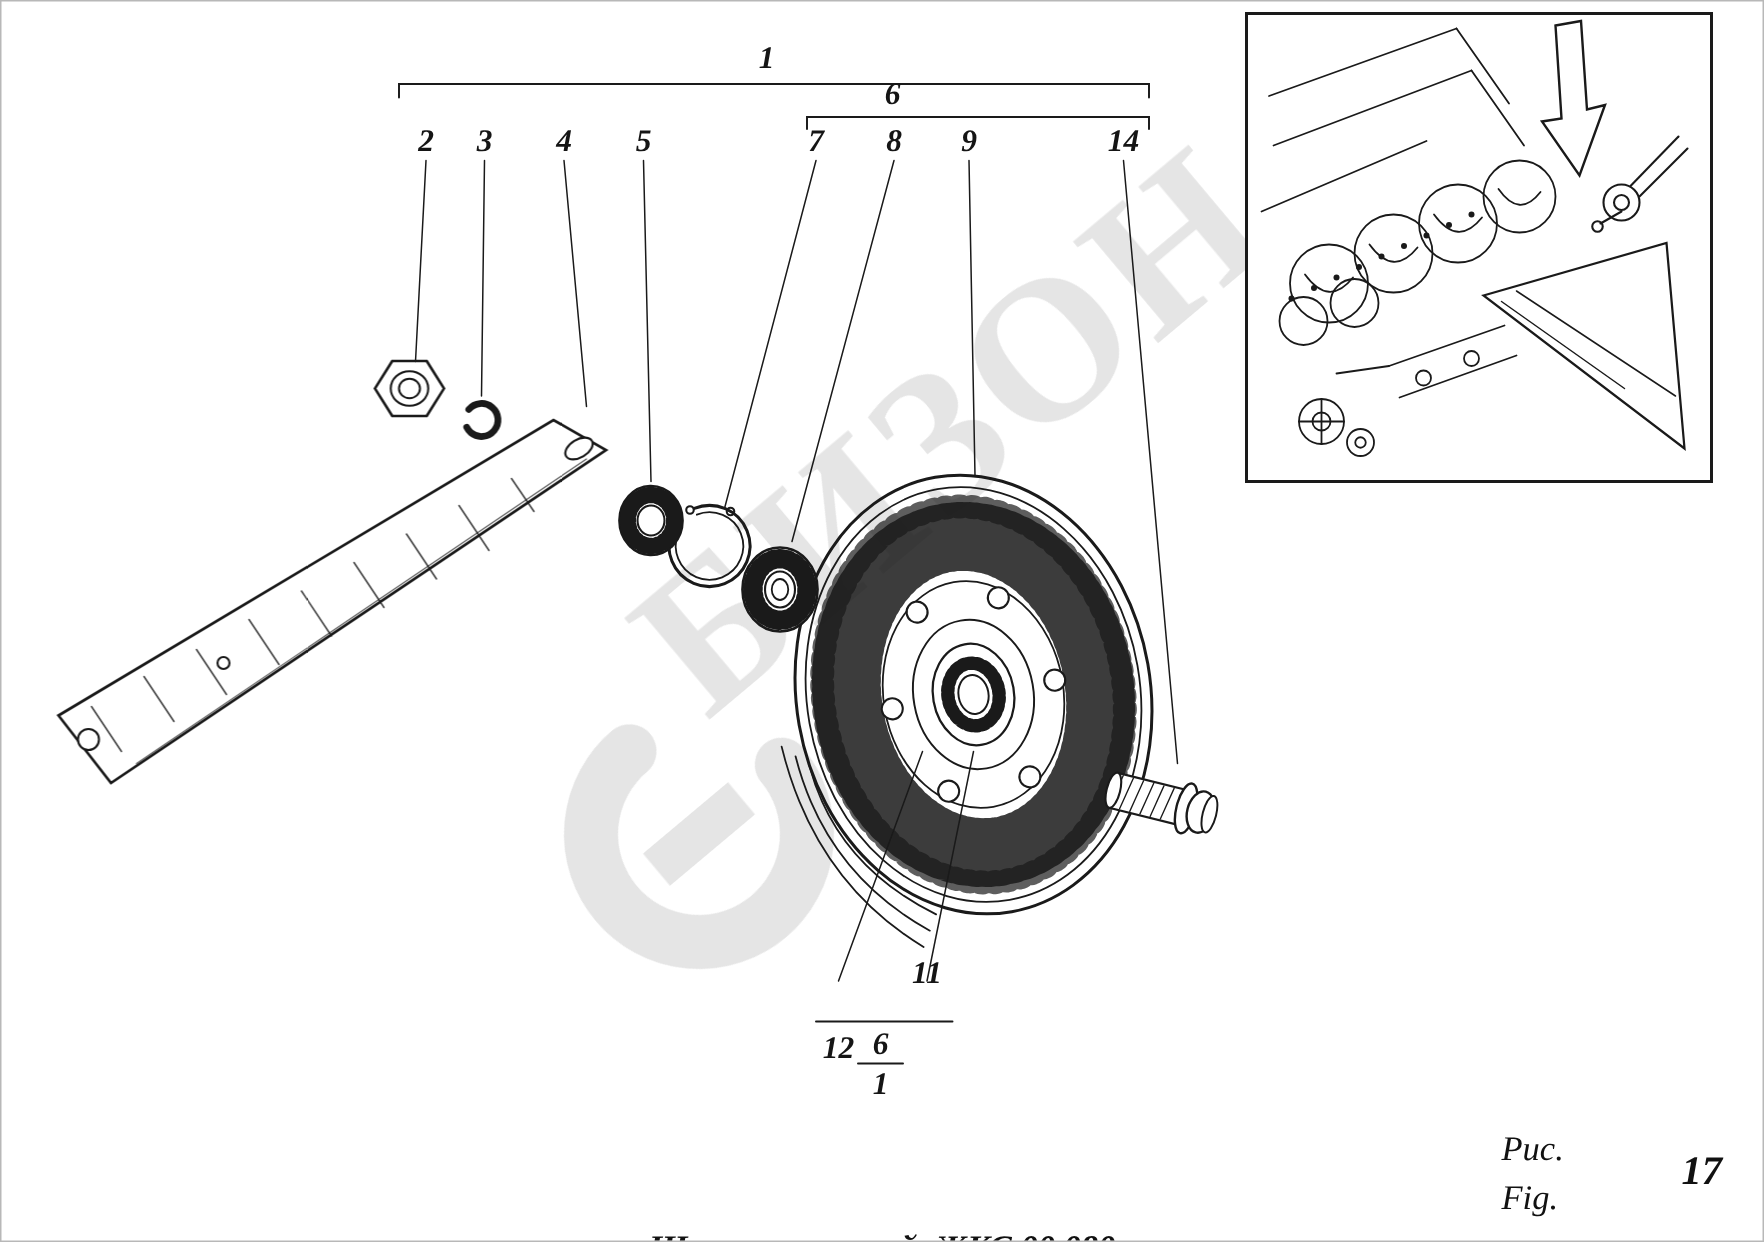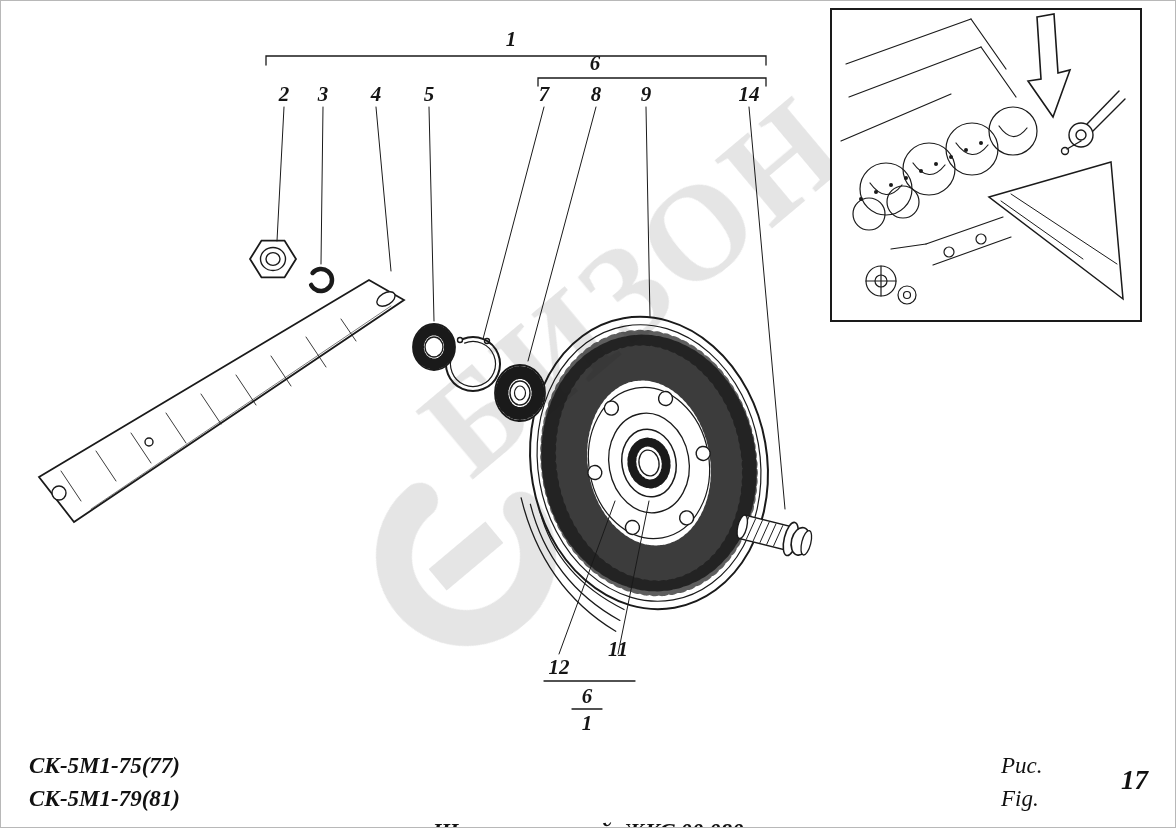--- a/index.html
+++ b/index.html
@@ -225,29 +225,25 @@
   <div class="callout" style="left:510px;top:38px">1</div>
   <div class="callout" style="left:594px;top:62px">6</div>
   <div class="callout" style="left:283px;top:93px">2</div>
   <div class="callout" style="left:322px;top:93px">3</div>
   <div class="callout" style="left:375px;top:93px">4</div>
   <div class="callout" style="left:428px;top:93px">5</div>
   <div class="callout" style="left:543px;top:93px">7</div>
   <div class="callout" style="left:595px;top:93px">8</div>
   <div class="callout" style="left:645px;top:93px">9</div>
   <div class="callout" style="left:748px;top:93px">14</div>
-  <div class="callout" style="left:558px;top:666px">12</div>
+  <div class="callout" style="left:558px;top:698px">12</div>
   <div class="callout" style="left:617px;top:648px">11</div>
   <div class="callout" style="left:586px;top:695px">6</div>
   <div class="callout" style="left:586px;top:722px">1</div>
 
-  <div class="models">
-    <div>СК-5М1-75(77)</div>
-    <div>СК-5М1-79(81)</div>
-  </div>
 
   <div class="title-center">
     <div>Шкив натяжной  ЖКС 00.080</div>
     
   </div>
 
   <div class="fig-labels">
     <div>Рис.</div>
     <div>Fig.</div>
   </div>

